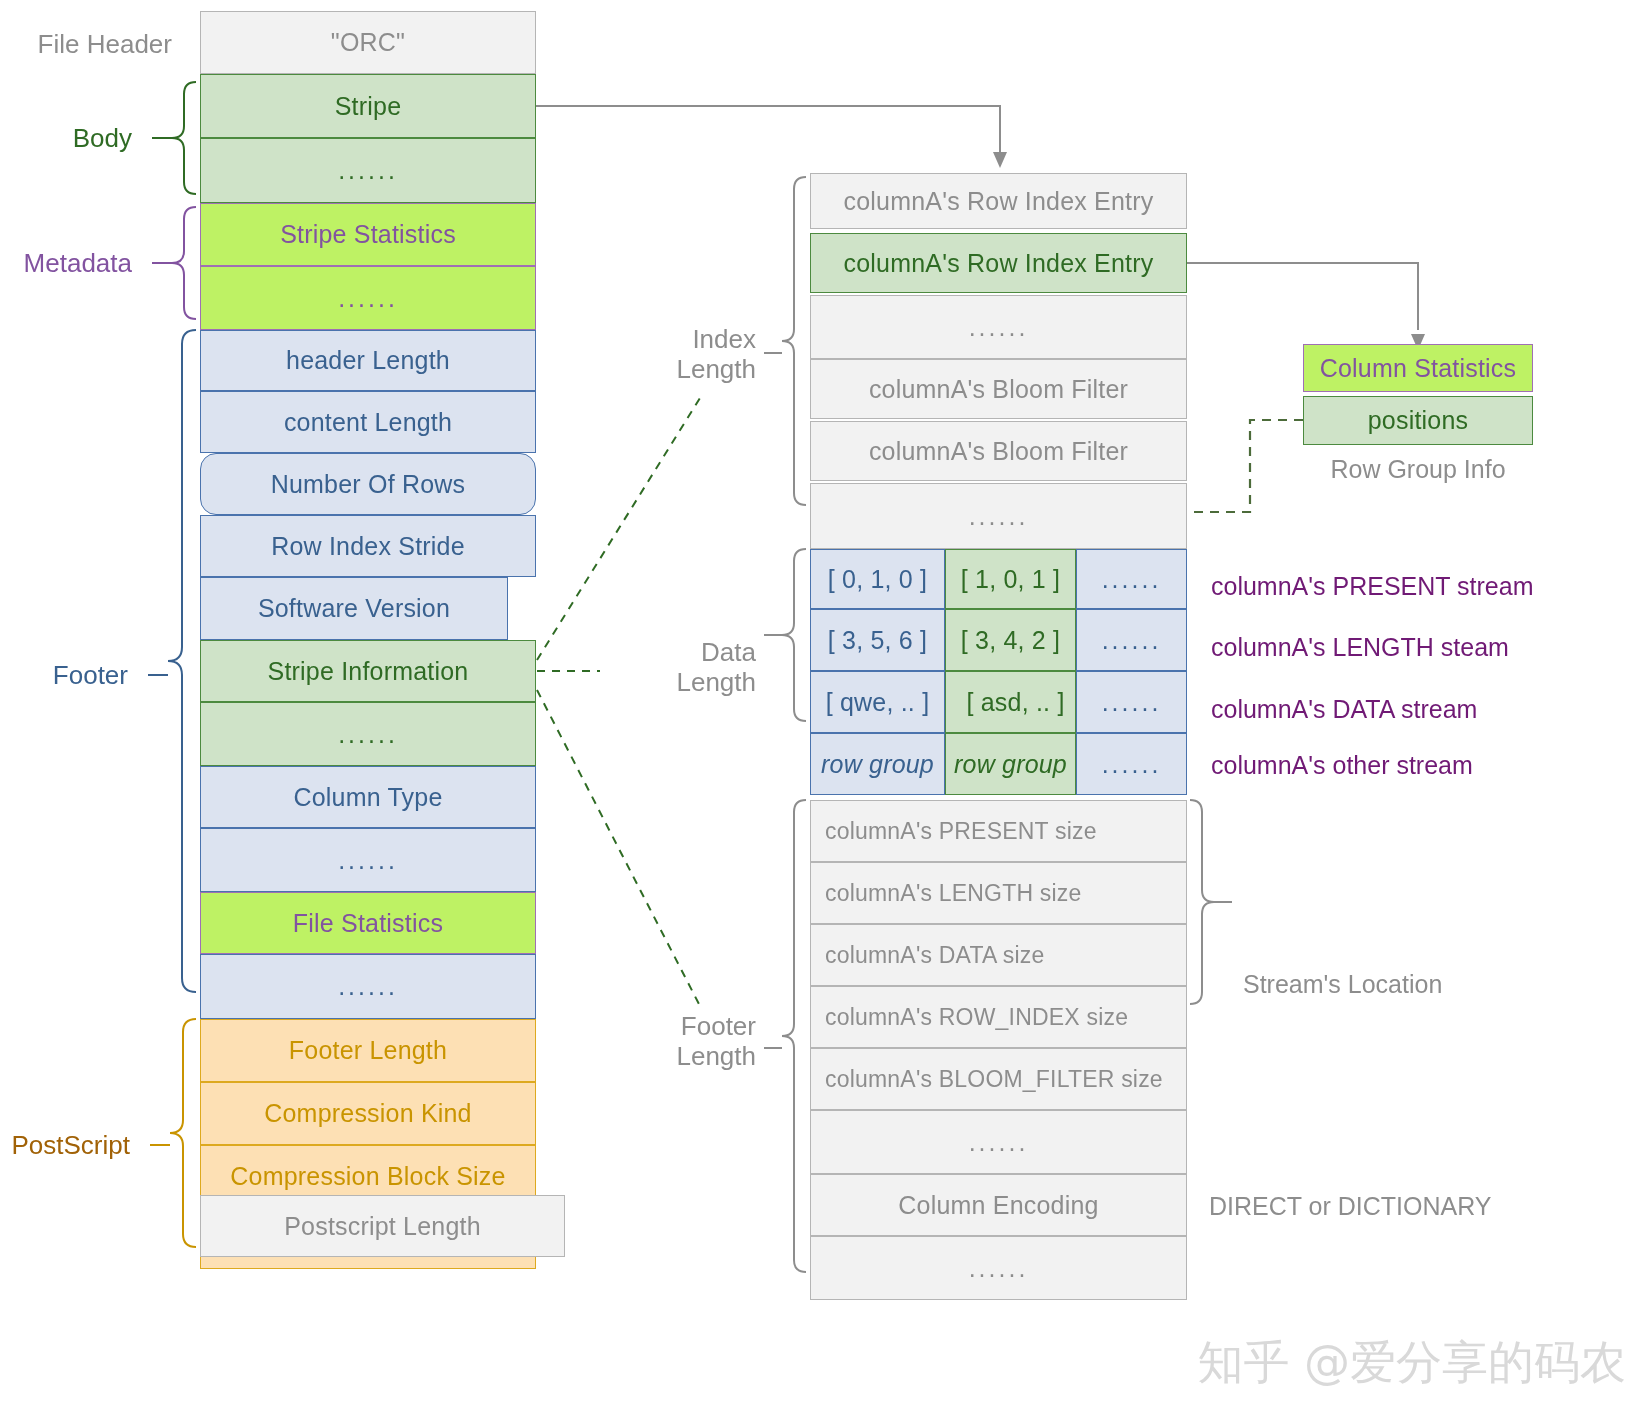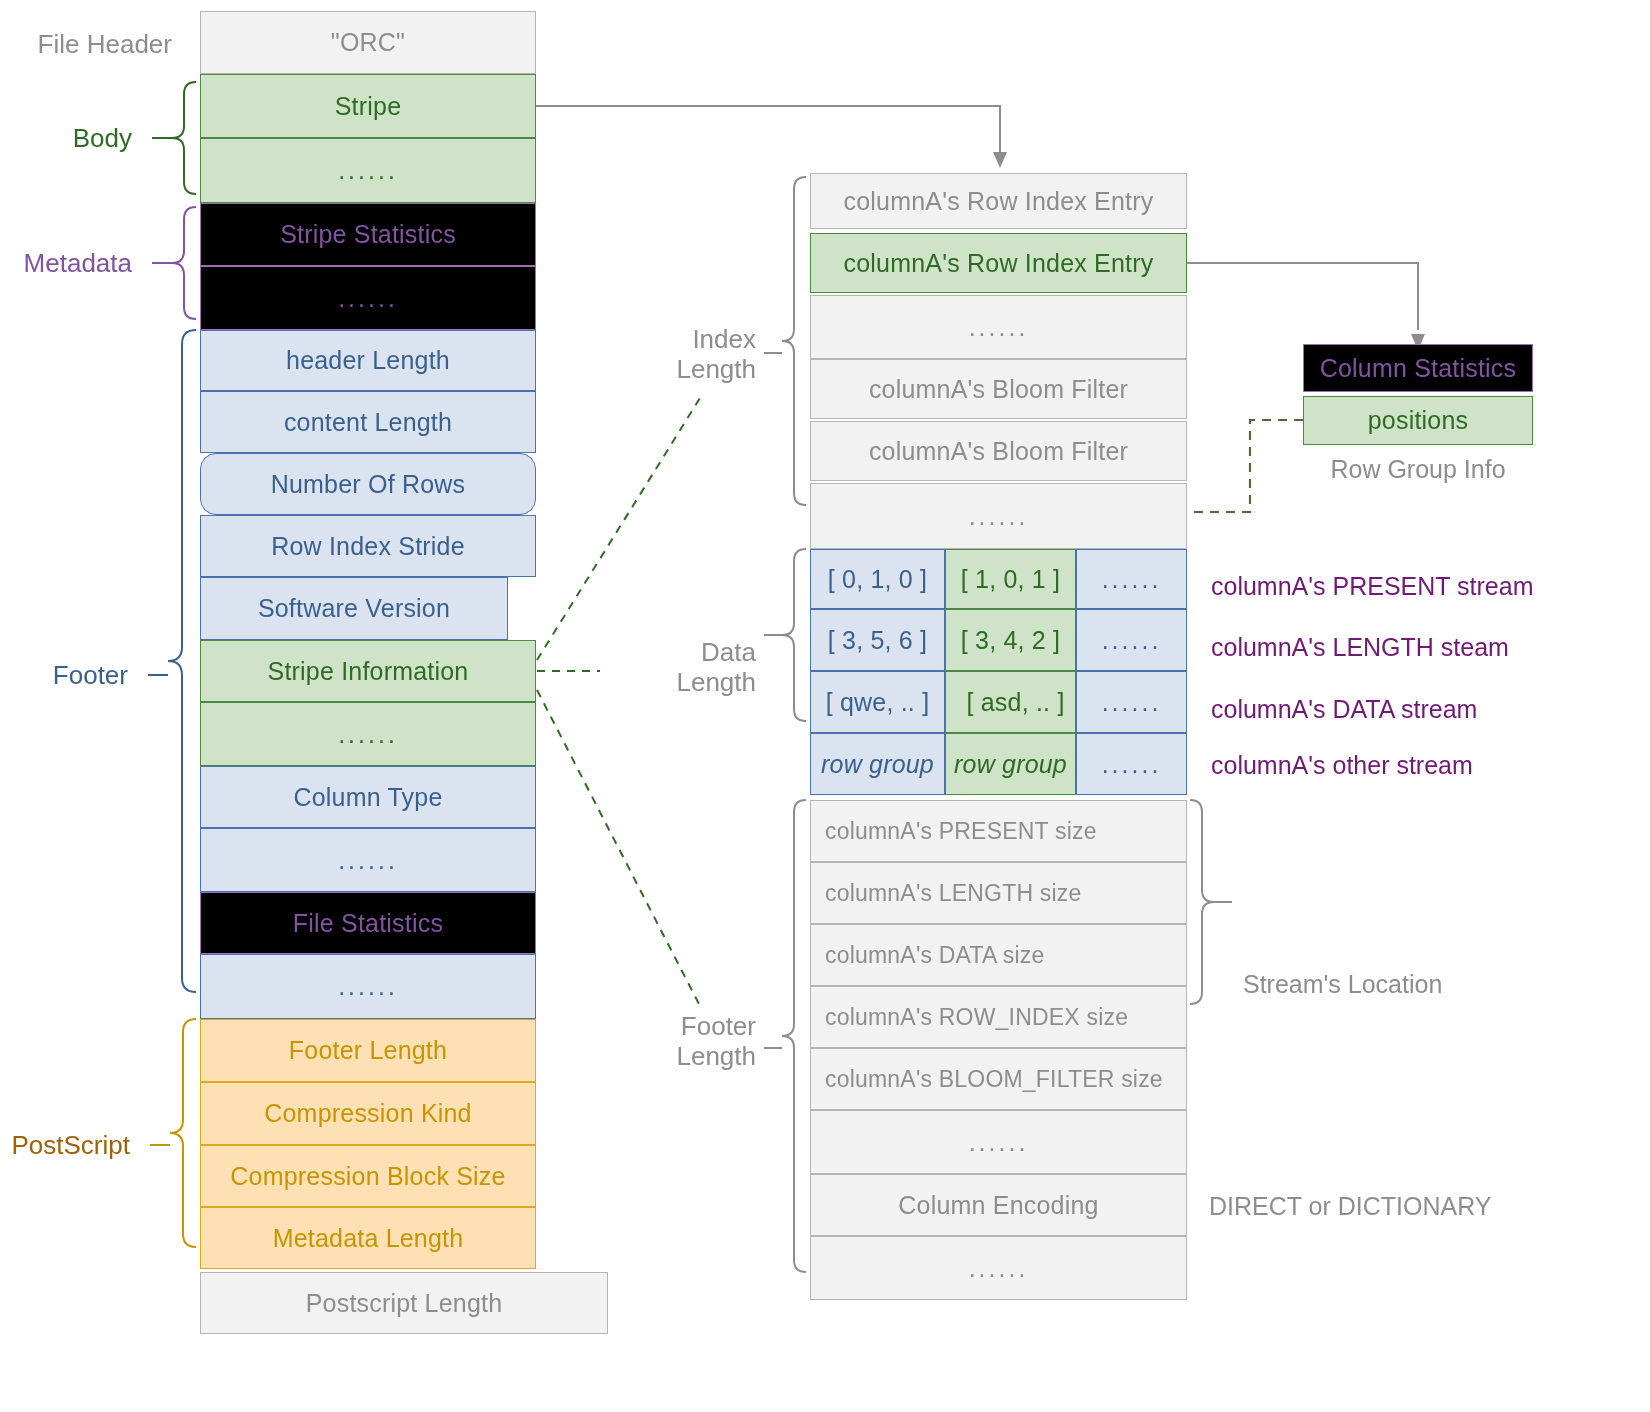--- a/index.html
+++ b/index.html
@@ -13,21 +13,21 @@
   .row{
     position:absolute;box-sizing:border-box;
     display:flex;align-items:center;justify-content:center;
     font-size:25px;letter-spacing:.2px;white-space:nowrap;
   }
   .row.small{font-size:23px;}
 
   
   .c-grey   {background:#f2f2f2;border:1px solid #b5b5b5;color:#8d8d8d;}
   .c-green  {background:#cfe3c8;border:1px solid #4c8a3f;color:#2f6b24;}
-  .c-purple {background:#000000;border:1px solid #9f6fb4;color:#8253a0;}
+  .c-purple {background:#bef264;border:1px solid #9f6fb4;color:#8253a0;}
   .c-blue   {background:#dce3f0;border:1px solid #4a73ad;color:#39618f;}
   .c-orange {background:#fde0b4;border:1px solid #deа000;color:#cb9000;}
   .c-orange {background:#fde0b4;border:1px solid #ddA91f;color:#c99400;}
 
   .dots{letter-spacing:3px;font-size:25px;}
 
   
   .grouplabel{
     position:absolute;font-size:26px;white-space:nowrap;
     display:flex;align-items:center;justify-content:flex-end;
@@ -156,21 +156,21 @@
       </div>
     <div class="row c-orange" style="left:200px;top:1082px;width:336px;height:63px;">
         <span>Compression Kind</span>
       </div>
     <div class="row c-orange" style="left:200px;top:1145px;width:336px;height:62px;">
         <span>Compression Block Size</span>
       </div>
     <div class="row c-orange" style="left:200px;top:1207px;width:336px;height:62px;">
         <span>Metadata Length</span>
       </div>
-    <div class="row c-grey" style="left:200px;top:1272px;width:408px;height:62px;">
+    <div class="row c-grey" style="left:200px;top:1195px;width:365px;height:62px;">
         <span>Postscript Length</span>
       </div>
   </div>
 
   <div class="grouplabel" style="left:0px;top:29px;width:172px;color:#8d8d8d;">
       <span>File Header</span>
     </div>
   <div class="grouplabel" style="left:0px;top:123px;width:132px;color:#2f6b24;">
       <span>Body</span>
     </div>
@@ -298,14 +298,15 @@
   <div>
     <div class="row c-purple" style="left:1303px;top:344px;width:230px;height:48px;">
         <span>Column Statistics</span>
       </div>
     <div class="row c-green" style="left:1303px;top:396px;width:230px;height:49px;">
         <span>positions</span>
       </div>
     <div class="rowgroupcap" style="left:1303px;top:455px;width:230px;"><span>Row Group Info</span></div>
   </div>
 
+  <div class="watermark"><span>知乎 @爱分享的码农</span></div>
 
 </div>
 
 </body></html>

